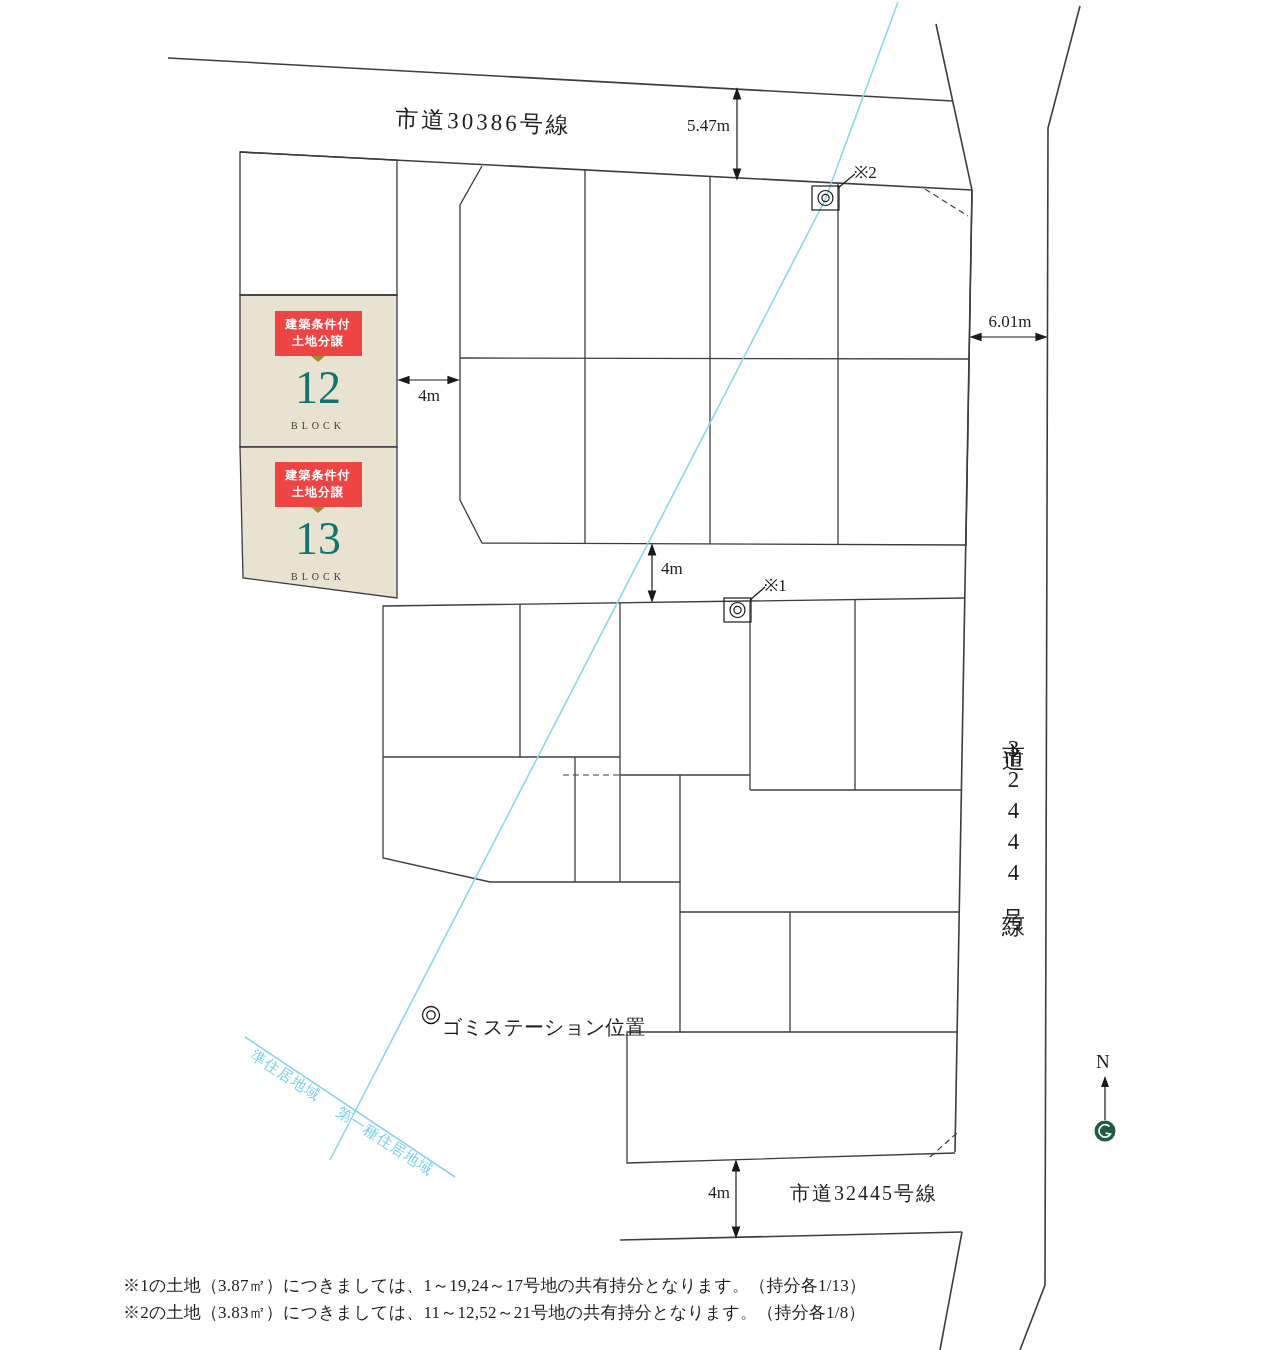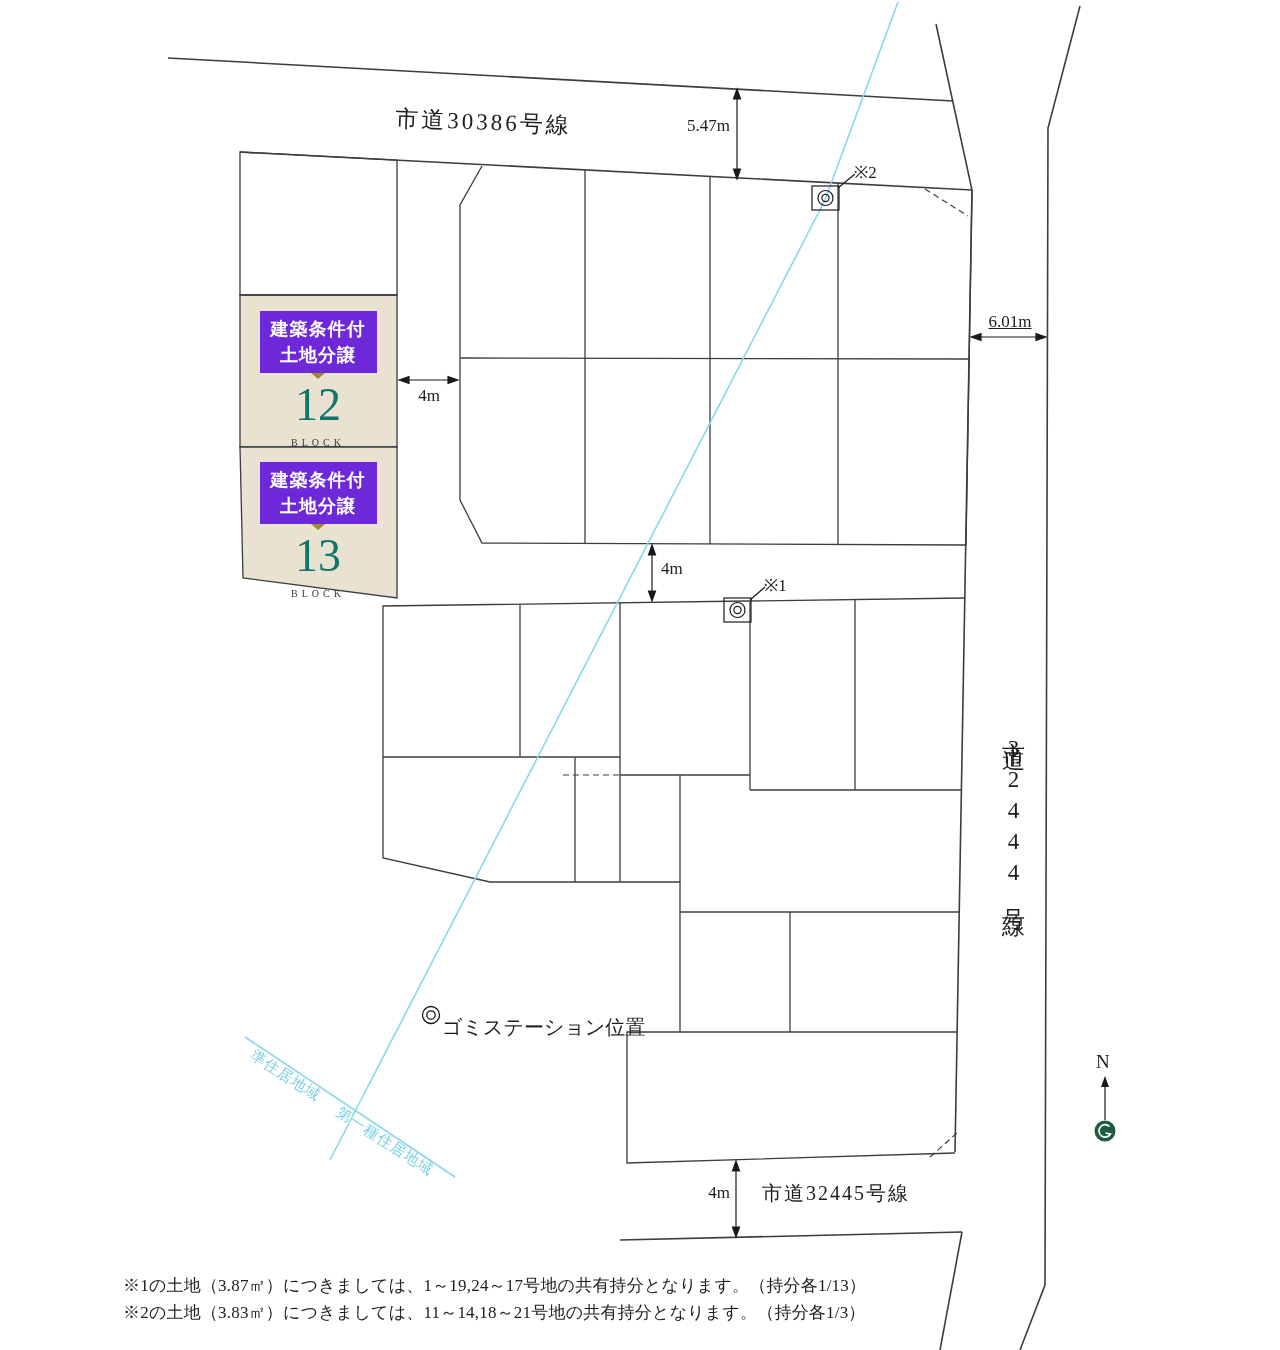--- a/index.html
+++ b/index.html
@@ -4,43 +4,43 @@
 <style>
   html,body{margin:0;padding:0;background:#ffffff;}
   #stage{position:relative;width:1280px;height:1350px;background:#ffffff;overflow:hidden;
          font-family:"Liberation Serif", serif;color:#1d1d1f;}
   #plan-svg{position:absolute;left:0;top:0;}
   .lbl{position:absolute;white-space:nowrap;color:#1d1d1f;}
   .road-label{font-size:23px;letter-spacing:3px;}
   .road-label-top{left:396px;top:103px;transform:rotate(2.3deg);transform-origin:left top;}
   .road-label-right{left:998px;top:724px;writing-mode:vertical-rl;text-orientation:upright;
                     letter-spacing:6px;}
-  .road-label-bottom{left:762px;top:1180px;font-size:20px;letter-spacing:2px;}
+  .road-label-bottom{left:790px;top:1180px;font-size:20px;letter-spacing:2px;}
   .dim{font-size:17px;}
   .dim-547{left:660px;top:116px;width:70px;text-align:right;}
-  .dim-601{left:972px;top:312px;width:76px;text-align:center;text-decoration:underline;}
+  .dim-601{left:972px;top:312px;width:76px;text-align:center;}
   .dim-4w{left:404px;top:386px;width:50px;text-align:center;}
   .dim-4m{left:661px;top:559px;}
   .dim-4b{left:694px;top:1183px;width:36px;text-align:right;}
   .marker-label{font-size:17px;}
   .marker-2{left:854px;top:160px;}
   .marker-1{left:764px;top:573px;}
   .legend{left:420px;top:1002px;display:flex;align-items:center;gap:6px;font-size:20px;margin-top:12px;}
   .zone{font-size:15px;letter-spacing:1px;color:#79cfe5;transform-origin:left top;}
   .zone-1{left:257px;top:1046px;transform:rotate(33deg);}
   .zone-2{left:343px;top:1103px;transform:rotate(33deg);}
   .compass-n{left:1096px;top:1051px;font-size:19px;}
   .note{font-size:17px;letter-spacing:.2px;}
   .note-1{left:123px;top:1274px;}
   .note-2{left:123px;top:1301px;}
   .block{position:absolute;width:132px;text-align:center;}
   .block-12{left:252px;top:311px;}
   .block-11{left:252px;top:462px;}
-  .badge{display:inline-block;background:#6d28d9;color:#ffffff;font-family:"Liberation Sans",sans-serif;
-         font-weight:bold;font-size:18px;line-height:1.45;padding:5px 11px;letter-spacing:1px;}
+  .badge{display:inline-block;background:#ef4444;color:#ffffff;font-family:"Liberation Sans",sans-serif;
+         font-weight:bold;font-size:12px;line-height:1.45;padding:5px 11px;letter-spacing:1px;}
   .badge-pointer{width:0;height:0;margin:0 auto;border-left:7px solid transparent;
                  border-right:7px solid transparent;border-top:6px solid #a08931;}
   .block-number{font-size:46px;line-height:1.05;color:#0f766e;margin-top:2px;}
   .block-unit{font-size:10px;letter-spacing:4px;color:#3c3c43;margin-top:8px;}
 </style>
 </head>
 <body>
 
 <div id="stage">
 
@@ -176,15 +176,15 @@
     <div class="badge">
       <div>建築条件付</div>
       <div>土地分譲</div>
     </div>
     <div class="badge-pointer"></div>
     <div class="block-number">13</div>
     <div class="block-unit">BLOCK</div>
   </div>
 
   <div class="lbl note note-1">※1の土地（3.87㎡）につきましては、1～19,24～17号地の共有持分となります。（持分各1/13）</div>
-  <div class="lbl note note-2">※2の土地（3.83㎡）につきましては、11～14,18～21号地の共有持分となります。（持分各1/3）</div>
+  <div class="lbl note note-2">※2の土地（3.83㎡）につきましては、11～12,52～21号地の共有持分となります。（持分各1/8）</div>
 
 </div>
 
 </body></html>

